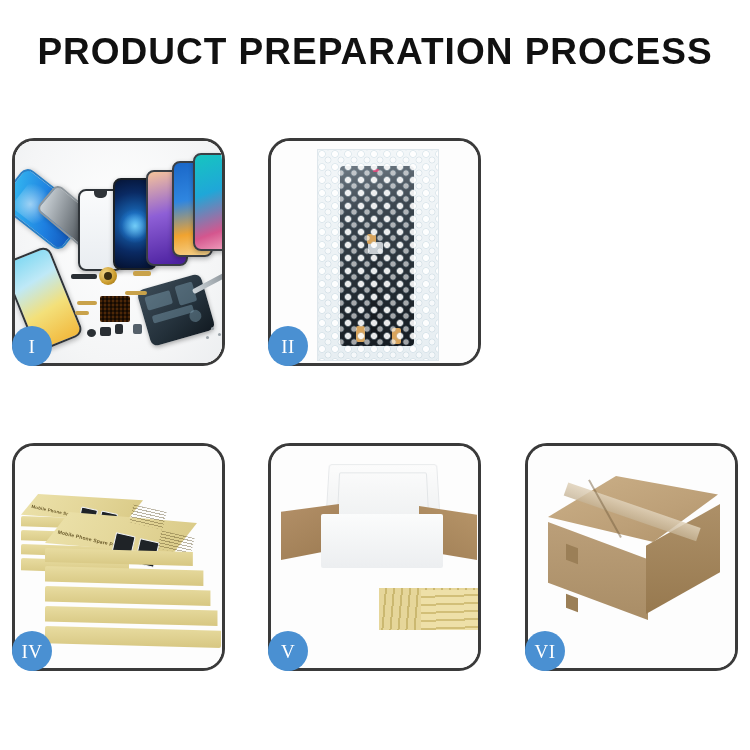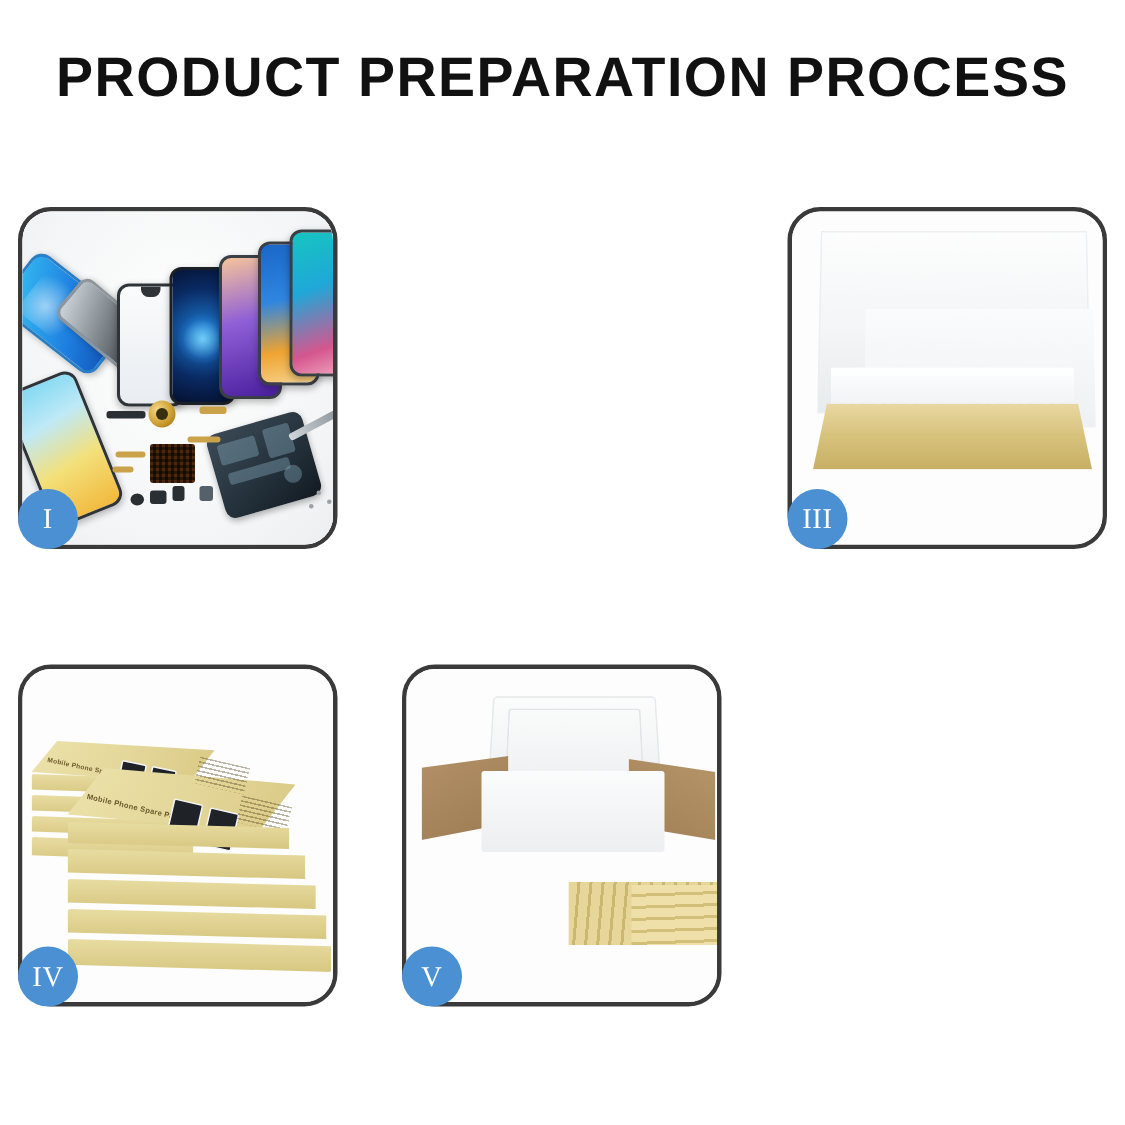--- a/index.html
+++ b/index.html
@@ -239,34 +239,39 @@
         <span class="screw" style="left:196px;top:186px;"></span>
         <span class="screw" style="left:203px;top:192px;"></span>
         <span class="screw" style="left:191px;top:195px;"></span>
         <div class="tweez"></div>
       </div>
       <div class="badge">
         <span>I</span>
       </div>
     </div>
 
-
-    <div class="panel c2 r0">
-      <div class="inner">
-        <div class="k3-lid">
-          <div class="k3-lidin"></div>
+    <div class="panel c1 r0">
+      <div class="inner">
+        <div class="bw-bag">
+          <div class="bw-lcd">
+            <span class="bw-flex"></span>
+            <span class="bw-conn"></span>
+            <span class="bw-tape" style="left:22%;bottom:4px;"></span>
+            <span class="bw-tape" style="right:18%;bottom:2px;"></span>
+            <span class="bw-tape" style="left:36%;top:38%;height:10px;"></span>
+          </div>
+          <div class="bubbles"></div>
+          <div class="bubbles2"></div>
         </div>
-        <div class="k3-foam"></div>
-        <div class="k3-inner"></div>
-        <div class="k3-tray"></div>
-      </div>
-      <div class="badge">
-        <span>III</span>
-      </div>
-    </div>
+      </div>
+      <div class="badge">
+        <span>II</span>
+      </div>
+    </div>
+
 
     <div class="panel c0 r1">
       <div class="inner">
         <div class="stack">
 
           <div class="sbox sb-top" style="left:0;top:22px;width:122px;height:28px;
                clip-path:polygon(14% 0,100% 22%,86% 100%,0 74%);"></div>
           <span class="sb-label" style="left:10px;top:38px;transform:rotate(12deg);">Mobile Phone Spare Parts</span>
           <span class="sb-ph" style="left:58px;top:36px;width:15px;height:20px;transform:rotate(12deg);"></span>
           <span class="sb-ph" style="left:78px;top:40px;width:15px;height:20px;transform:rotate(12deg);"></span>
@@ -317,15 +322,29 @@
           </div>
         </div>
         <div class="v-rim"></div>
         <div class="v-body"></div>
       </div>
       <div class="badge">
         <span>V</span>
       </div>
     </div>
 
+    <div class="panel c2 r1">
+      <div class="inner">
+        <div class="c6-top"></div>
+        <div class="c6-front"></div>
+        <div class="c6-side"></div>
+        <div class="c6-tape"></div>
+        <div class="c6-seam"></div>
+        <div class="c6-lbl1"></div>
+        <div class="c6-lbl2"></div>
+      </div>
+      <div class="badge">
+        <span>VI</span>
+      </div>
+    </div>
 
   </div>
 </div>
 
 </body></html>

